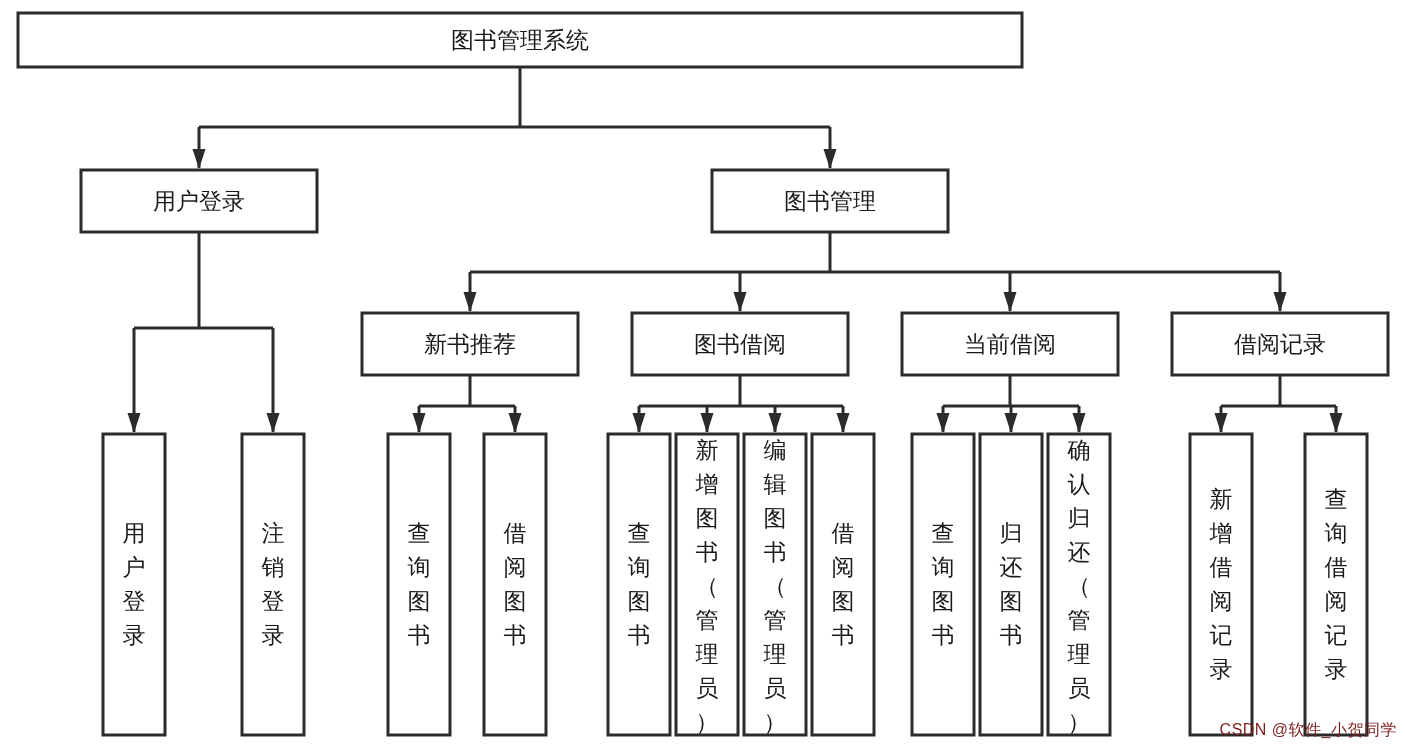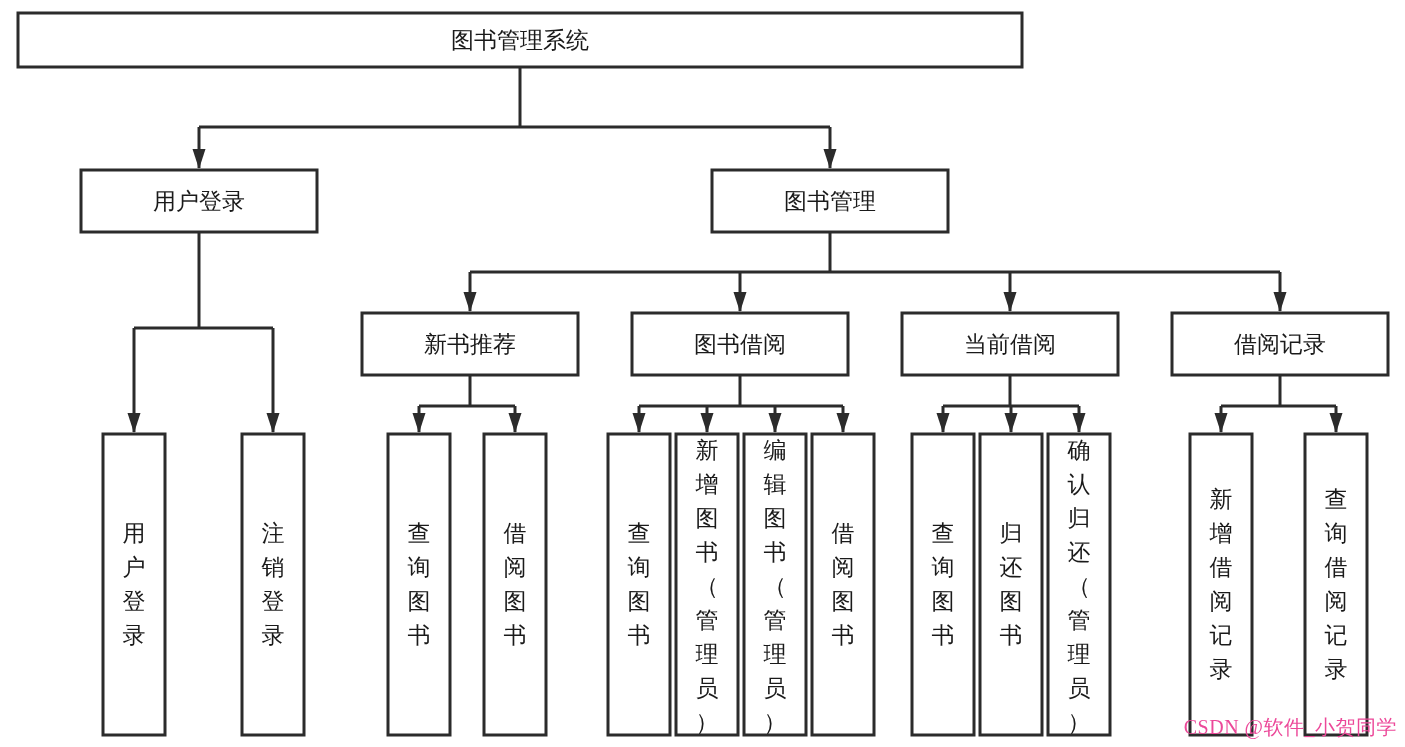--- a/index.html
+++ b/index.html
@@ -50,23 +50,23 @@
   .node-label-vertical {
     fill: #1a1a1a;
     font-family: "DejaVu Sans", "Liberation Sans", sans-serif;
     font-size: 23px;
     text-anchor: middle;
   }
   .watermark {
     position: absolute;
     right: 8px;
     bottom: 6px;
-    font-family: Liberation Serif, serif;
-    font-size: 20px;
-    color: #ec4899;
+    font-family: Liberation Sans, sans-serif;
+    font-size: 16px;
+    color: #7f1d1d;
     white-space: nowrap;
     letter-spacing: 0.5px;
   }
 </style>
 </head>
 <body>
 
 <div id="diagram-root">
   <svg class="diagram" viewBox="0 0 1405 747" xmlns="http://www.w3.org/2000/svg">
     <g id="connectors-layer">

